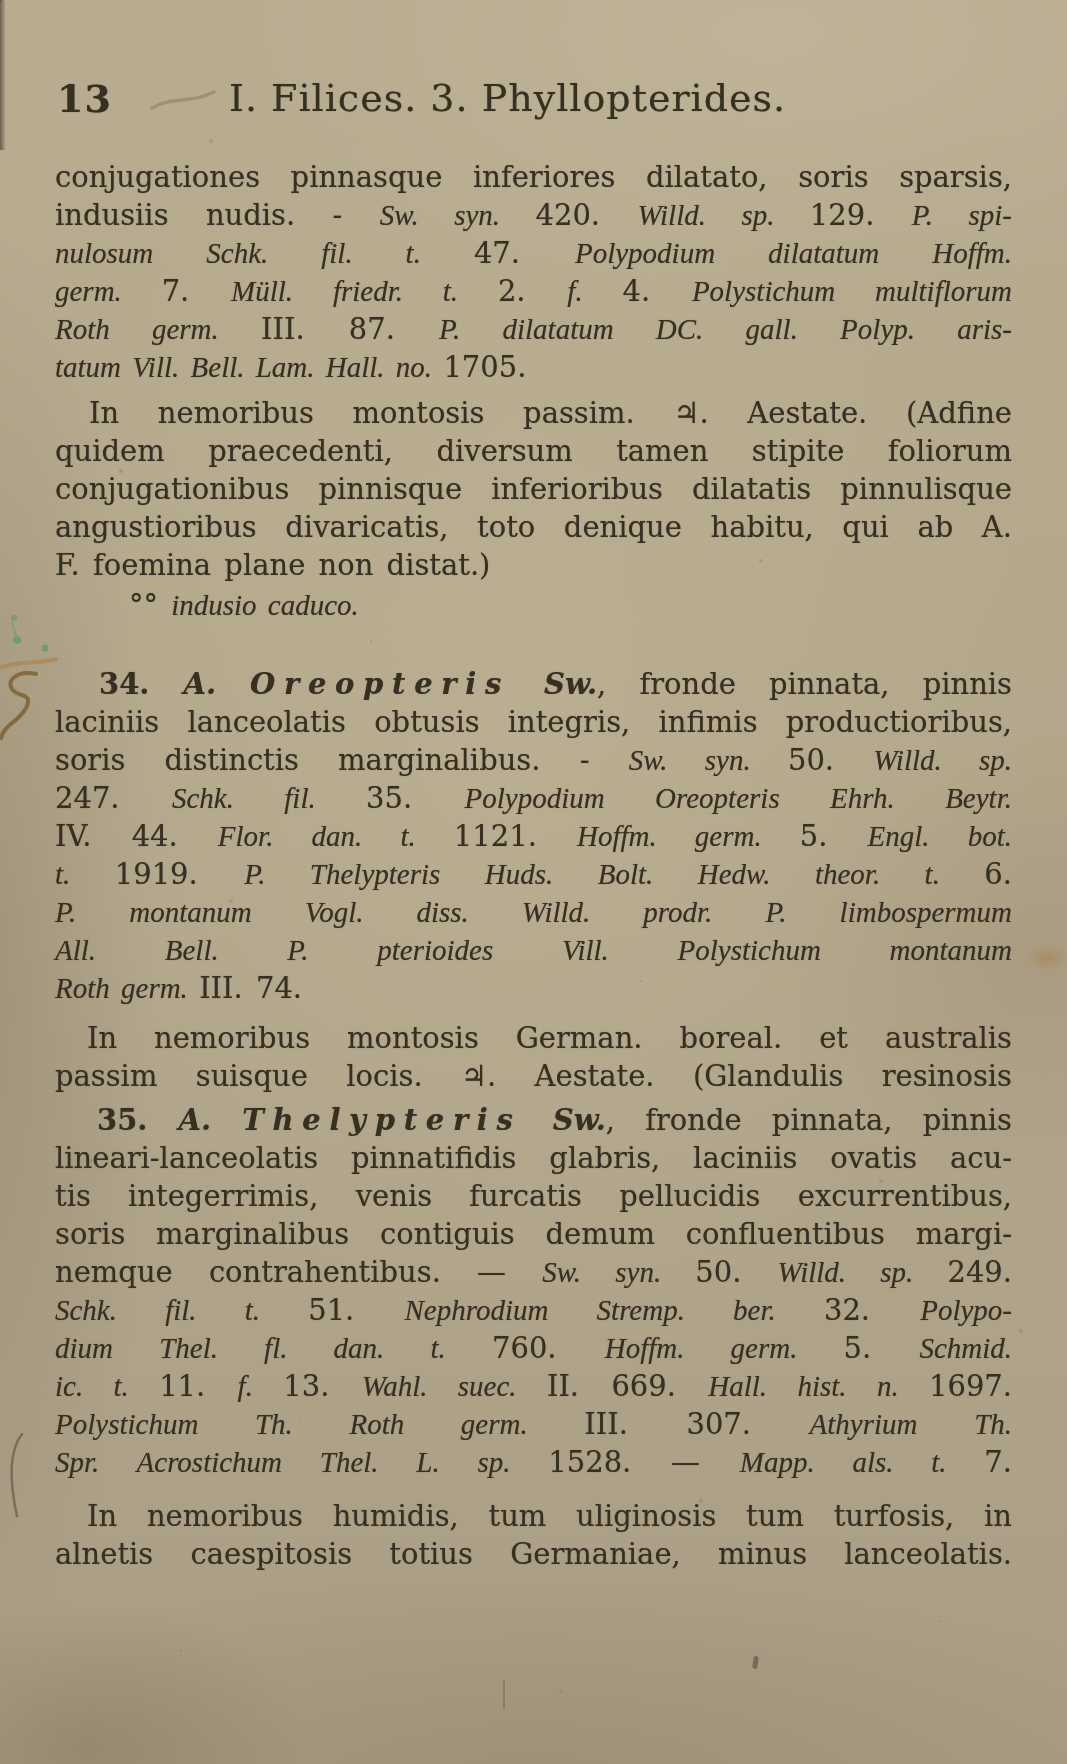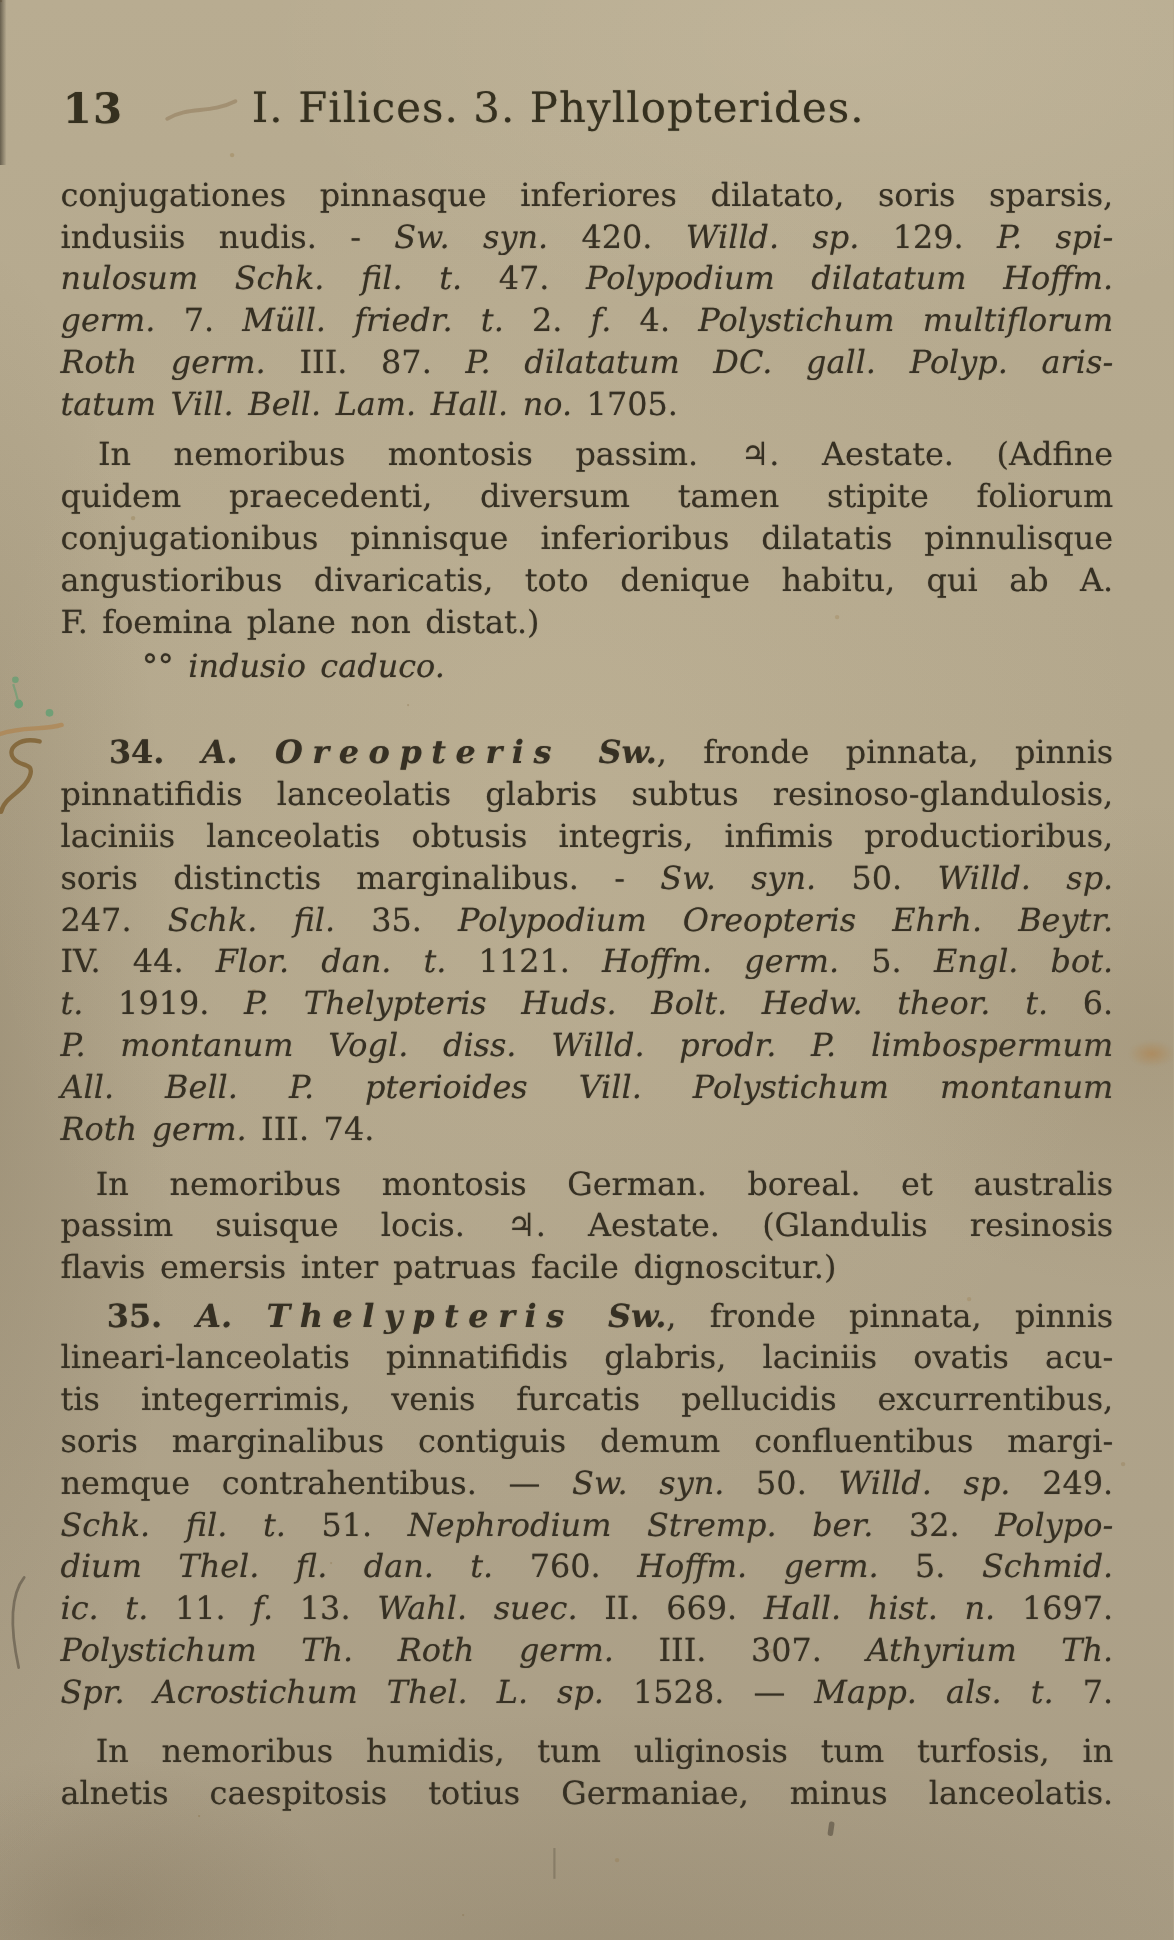--- a/index.html
+++ b/index.html
@@ -41,21 +41,21 @@
   .text-block{
     position:absolute;left:55px;right:55px;top:158px;
     font-size:29px;line-height:38px;color:#35definitely;
     color:#363023;text-shadow:0 0 1px rgba(54,48,35,.5);
   }
   .para{margin:0;}
   .line{height:38px;}
   .line.jl{text-align:justify;text-align-last:justify;}
   .line:not(.jl){word-spacing:4px;}
   .s-r{font-style:normal;}
-  .s-i{font-style:italic;}
+  .s-i{font-style:italic;font-family:Liberation Serif, serif;}
   .s-bi{font-style:italic;font-weight:bold;}
   .s-br{font-weight:bold;}
   .s-ls{font-style:italic;font-weight:bold;letter-spacing:.30em;}
   [data-pname="species-33-habitat"]{margin-top:8px;}
   [data-pname="species-33-habitat"] .line:first-child{padding-left:34px;}
   [data-pname="subsection-indusio-caduco"]{margin-top:2px;}
   [data-pname="subsection-indusio-caduco"] .line:first-child{padding-left:74px;}
   [data-pname="species-34-oreopteris"]{margin-top:14px;}
   [data-pname="species-34-oreopteris"] .line:first-child{padding-left:44px;margin-top:41px;}
   [data-pname="species-34-habitat"]{margin-top:12px;}
@@ -103,34 +103,32 @@
         <div class="line jl"><span class="s-r">quidem praecedenti, diversum tamen stipite foliorum</span></div>
         <div class="line jl"><span class="s-r">conjugationibus pinnisque inferioribus dilatatis pinnulisque</span></div>
         <div class="line jl"><span class="s-r">angustioribus divaricatis, toto denique habitu, qui ab A.</span></div>
         <div class="line"><span class="s-r">F. foemina plane non distat.)</span></div>
       </div>
       <div class="para" data-pname="subsection-indusio-caduco">
         <div class="line"><span class="s-r">°° </span><span class="s-i">indusio caduco.</span></div>
       </div>
       <div class="para" data-pname="species-34-oreopteris">
         <div class="line jl"><span class="s-br">34. </span><span class="s-bi">A. </span><span class="s-ls">Oreopteris</span><span class="s-bi"> Sw.</span><span class="s-r">, fronde pinnata, pinnis</span></div>
-        <div class="line jl"><span class="s-r">pinnatifidis lanceolatis glabris subtus resinoso-glandulosis,</span></div>
         <div class="line jl"><span class="s-r">laciniis lanceolatis obtusis integris, infimis productioribus,</span></div>
         <div class="line jl"><span class="s-r">soris distinctis marginalibus. - </span><span class="s-i">Sw. syn. </span><span class="s-r">50. </span><span class="s-i">Willd. sp.</span></div>
         <div class="line jl"><span class="s-r">247. </span><span class="s-i">Schk. fil. </span><span class="s-r">35. </span><span class="s-i">Polypodium Oreopteris Ehrh. Beytr.</span></div>
         <div class="line jl"><span class="s-r">IV. 44. </span><span class="s-i">Flor. dan. t. </span><span class="s-r">1121. </span><span class="s-i">Hoffm. germ. </span><span class="s-r">5. </span><span class="s-i">Engl. bot.</span></div>
         <div class="line jl"><span class="s-i">t. </span><span class="s-r">1919. </span><span class="s-i">P. Thelypteris Huds. Bolt. Hedw. theor. t. </span><span class="s-r">6.</span></div>
         <div class="line jl"><span class="s-i">P. montanum Vogl. diss. Willd. prodr. P. limbospermum</span></div>
         <div class="line jl"><span class="s-i">All. Bell. P. pterioides Vill. Polystichum montanum</span></div>
         <div class="line"><span class="s-i">Roth germ. </span><span class="s-r">III. 74.</span></div>
       </div>
       <div class="para" data-pname="species-34-habitat">
         <div class="line jl"><span class="s-r">In nemoribus montosis German. boreal. et australis</span></div>
         <div class="line jl"><span class="s-r">passim suisque locis. ♃. Aestate. (Glandulis resinosis</span></div>
-        <div class="line"><span class="s-r">flavis emersis inter patruas facile dignoscitur.)</span></div>
       </div>
       <div class="para" data-pname="species-35-thelypteris">
         <div class="line jl"><span class="s-br">35. </span><span class="s-bi">A. </span><span class="s-ls">Thelypteris</span><span class="s-bi"> Sw.</span><span class="s-r">, fronde pinnata, pinnis</span></div>
         <div class="line jl"><span class="s-r">lineari-lanceolatis pinnatifidis glabris, laciniis ovatis acu-</span></div>
         <div class="line jl"><span class="s-r">tis integerrimis, venis furcatis pellucidis excurrentibus,</span></div>
         <div class="line jl"><span class="s-r">soris marginalibus contiguis demum confluentibus margi-</span></div>
         <div class="line jl"><span class="s-r">nemque contrahentibus. — </span><span class="s-i">Sw. syn. </span><span class="s-r">50. </span><span class="s-i">Willd. sp. </span><span class="s-r">249.</span></div>
         <div class="line jl"><span class="s-i">Schk. fil. t. </span><span class="s-r">51. </span><span class="s-i">Nephrodium Stremp. ber. </span><span class="s-r">32. </span><span class="s-i">Polypo-</span></div>
         <div class="line jl"><span class="s-i">dium Thel. fl. dan. t. </span><span class="s-r">760. </span><span class="s-i">Hoffm. germ. </span><span class="s-r">5. </span><span class="s-i">Schmid.</span></div>
         <div class="line jl"><span class="s-i">ic. t. </span><span class="s-r">11. </span><span class="s-i">f. </span><span class="s-r">13. </span><span class="s-i">Wahl. suec. </span><span class="s-r">II. 669. </span><span class="s-i">Hall. hist. n. </span><span class="s-r">1697.</span></div>

